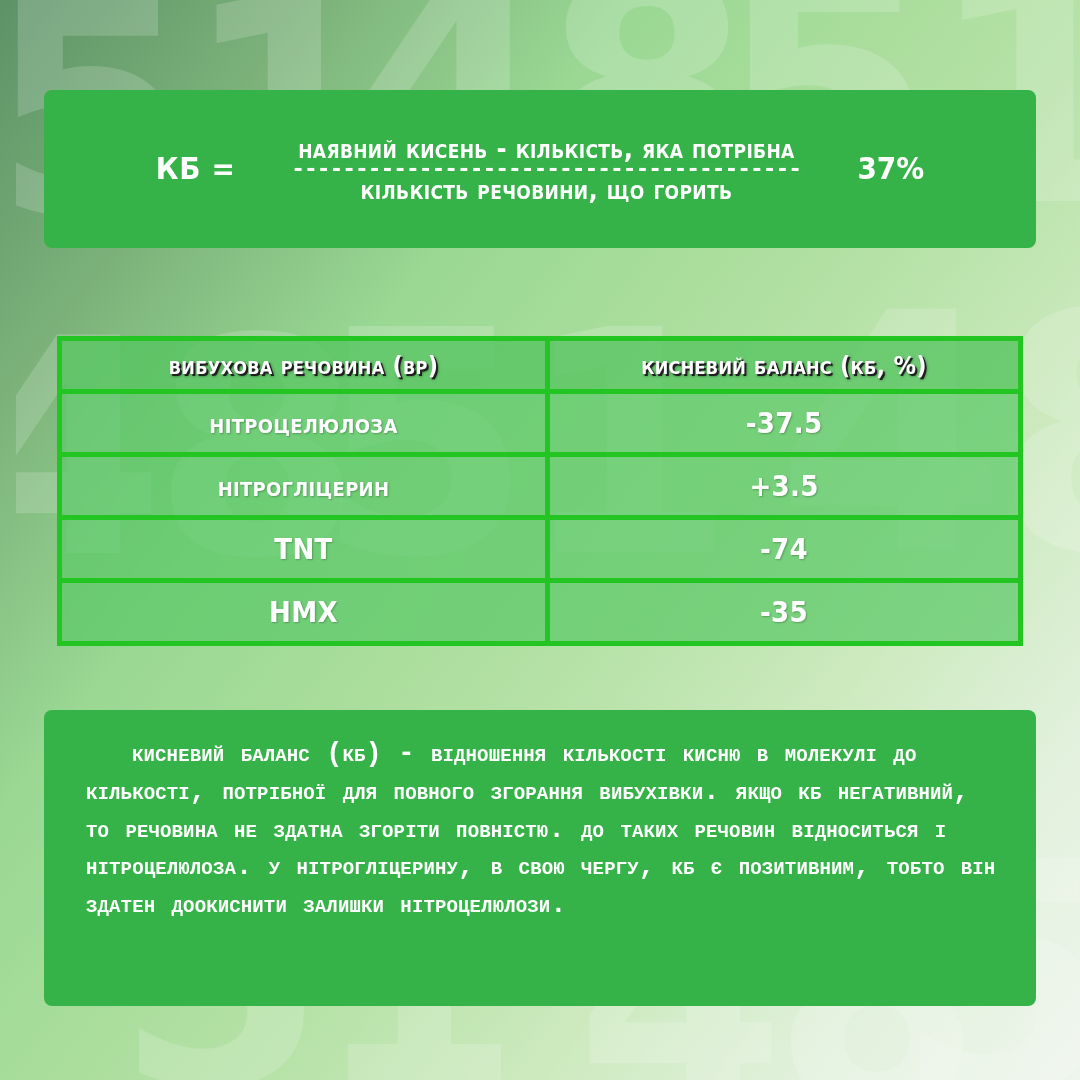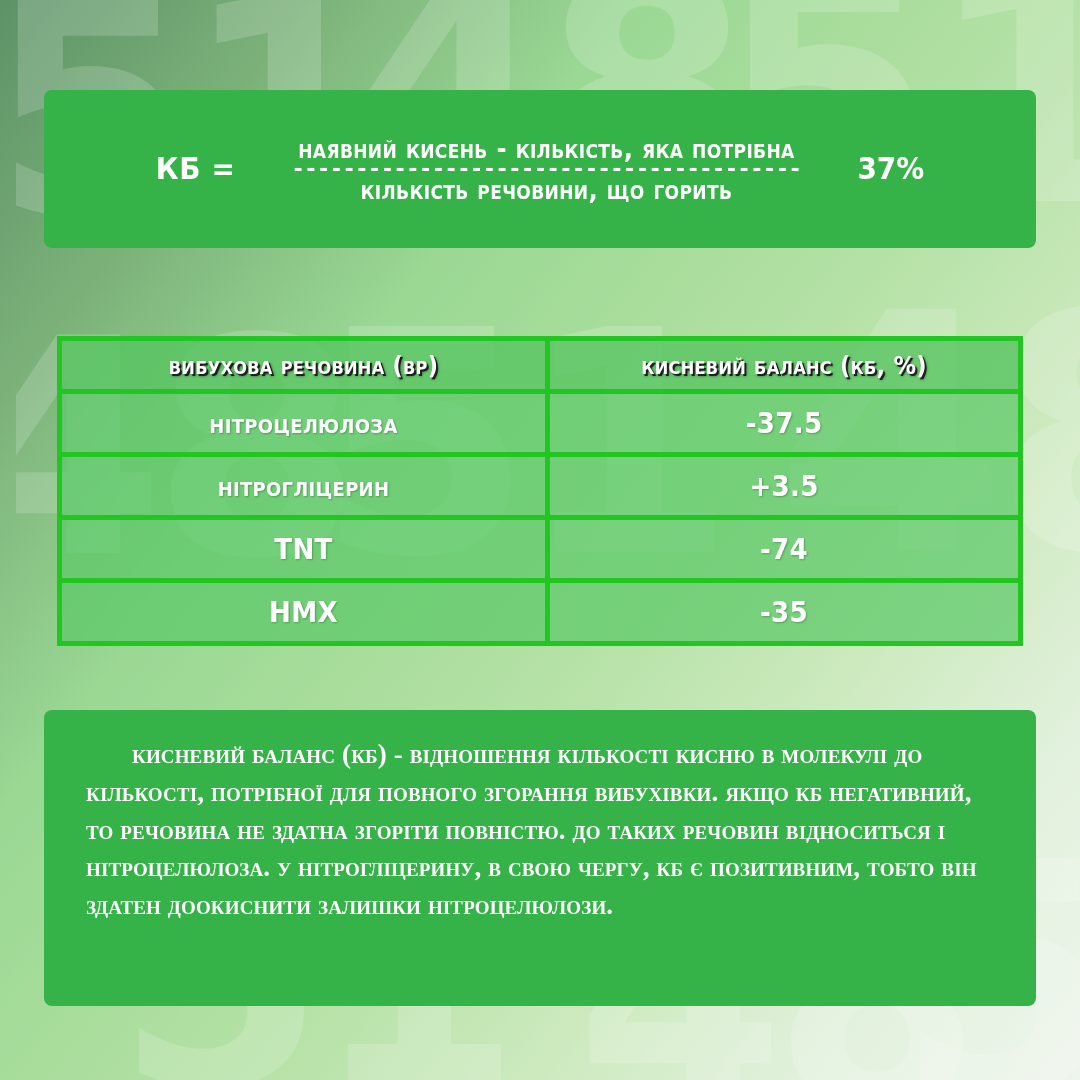--- a/index.html
+++ b/index.html
@@ -172,21 +172,21 @@
   
   #description-card {
     left: 44px;
     top: 710px;
     width: 992px;
     height: 296px;
     padding: 26px 40px 26px 42px;
   }
   #description-text {
     color: #ffffff;
-    font-family: Liberation Serif, serif;
+    font-family: Liberation Mono, monospace;
     font-weight: 700;
     font-size: 27px;
     line-height: 1.40;
     letter-spacing: 0.005em;
     font-variant: small-caps;
     text-transform: lowercase;
     text-indent: 46px;
     margin: 0;
   }
 </style>

